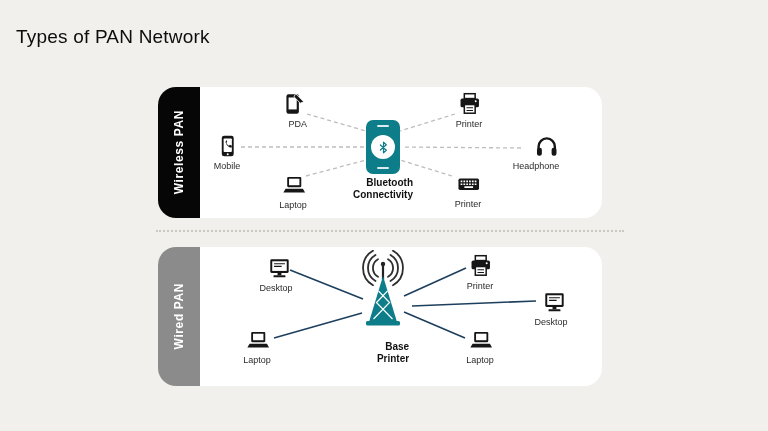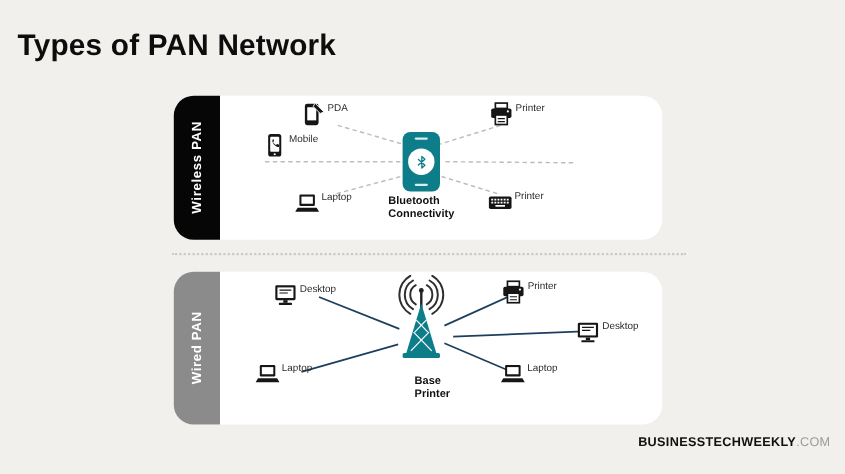--- a/index.html
+++ b/index.html
@@ -11,22 +11,22 @@
     position: relative;
     width: 768px;
     height: 431px;
     overflow: hidden;
     background: var(--background, #f2f0ec);
   }
   .page-title {
     position: absolute;
     left: 16px; top: 26px;
     margin: 0;
-    font-size: 27px;
-    font-weight: 700;
+    font-size: 19px;
+    font-weight: 400;
     color: #0d0d0d;
     letter-spacing: 0.2px;
   }
   .panel {
     position: absolute;
     left: 158px;
     width: 444px;
     background: var(--panel, #ffffff);
     border-radius: 18px;
     z-index: 1;
@@ -74,21 +74,22 @@
     stroke-dasharray: 4 3;
   }
   .solid-line {
     stroke: var(--navy, #1d3f5e);
     stroke-width: 1.6;
   }
   .device {
     position: absolute;
     transform: translateX(-50%);
     display: flex;
-    align-items: flex-start;
+    flex-direction: column;
+    align-items: flex-end;
     z-index: 3;
   }
   .dev-icon { width: 26px; height: 26px; display: block; }
   .dev-label {
     margin-top: 2px;
     font-size: 9px;
     color: #2b2b2b;
     white-space: nowrap;
   }
   .bt-box {
@@ -118,21 +119,21 @@
     width: 24px; height: 24px;
     border-radius: 50%;
     background: #ffffff;
     display: flex;
     align-items: center;
     justify-content: center;
   }
   .center-label {
     position: absolute;
     transform: translateX(-50%);
-    text-align: left;
+    text-align: right;
     z-index: 3;
     line-height: 1.18;
   }
   .center-label span {
     display: block;
     font-size: 10px;
     font-weight: 700;
     color: #111111;
     white-space: nowrap;
   }
@@ -218,30 +219,38 @@
       <rect x="7" y="2.5" width="10" height="4.5" fill="#ffffff" stroke="#161616" stroke-width="1.4"></rect>
       <rect x="3.5" y="7" width="17" height="8" rx="1.5" fill="#161616"></rect>
       <circle cx="17.5" cy="9.5" r="0.9" fill="#ffffff"></circle>
       <rect x="7" y="12.5" width="10" height="8" fill="#ffffff" stroke="#161616" stroke-width="1.4"></rect>
       <line x1="9" y1="15.5" x2="15" y2="15.5" stroke="#161616" stroke-width="1"></line>
       <line x1="9" y1="18" x2="15" y2="18" stroke="#161616" stroke-width="1"></line>
     </svg>
     <span class="dev-label">Printer</span>
   </div>
 
-  <div class="device" style="left:227px; top:119px;margin-left:36px;">
+  <div class="device" style="left:227px; top:133px;">
     <svg class="dev-icon" viewBox="0 0 24 24">
       <rect x="6.5" y="2.5" width="11" height="19" rx="2.2" fill="#161616"></rect>
       <rect x="8.2" y="5" width="7.6" height="12.5" rx="0.8" fill="#ffffff"></rect>
       <path d="M10 8 c0 2.6 2.9 5.5 5.5 5.5 l0.4 -1.8 -1.9 -0.8 -0.9 0.9 c-1 -0.5 -2 -1.5 -2.5 -2.5 l0.9 -0.9 -0.8 -1.9 z" fill="#161616"></path>
       <circle cx="12" cy="19.6" r="0.9" fill="#ffffff"></circle>
     </svg>
     <span class="dev-label">Mobile</span>
   </div>
 
+  <div class="device" style="left:536px; top:133px;">
+    <svg class="dev-icon" viewBox="0 0 24 24">
+      <path d="M4.5 15 v-2.5 a7.5 7.5 0 0 1 15 0 V15" fill="none" stroke="#161616" stroke-width="2.2"></path>
+      <rect x="3" y="13.5" width="4.5" height="7.5" rx="2" fill="#161616"></rect>
+      <rect x="16.5" y="13.5" width="4.5" height="7.5" rx="2" fill="#161616"></rect>
+    </svg>
+    <span class="dev-label">Headphone</span>
+  </div>
 
   <div class="device" style="left:293px; top:172px;">
     <svg class="dev-icon" viewBox="0 0 24 24">
       <rect x="5.5" y="4.5" width="13" height="9.5" rx="1" fill="#161616"></rect>
       <rect x="7.2" y="6.2" width="9.6" height="6" fill="#ffffff"></rect>
       <path d="M4 15.5 h16 l2 3.5 h-20 z" fill="#161616"></path>
     </svg>
     <span class="dev-label">Laptop</span>
   </div>
 
@@ -323,17 +332,14 @@
 
   <div class="device" style="left:480px; top:327px;">
     <svg class="dev-icon" viewBox="0 0 24 24">
       <rect x="5.5" y="4.5" width="13" height="9.5" rx="1" fill="#161616"></rect>
       <rect x="7.2" y="6.2" width="9.6" height="6" fill="#ffffff"></rect>
       <path d="M4 15.5 h16 l2 3.5 h-20 z" fill="#161616"></path>
     </svg>
     <span class="dev-label">Laptop</span>
   </div>
 
-  <div class="footer">
-    <span class="brand">BUSINESSTECHWEEKLY</span><span class="domain">.COM</span>
-  </div>
 
 </div>
 
 </body></html>

